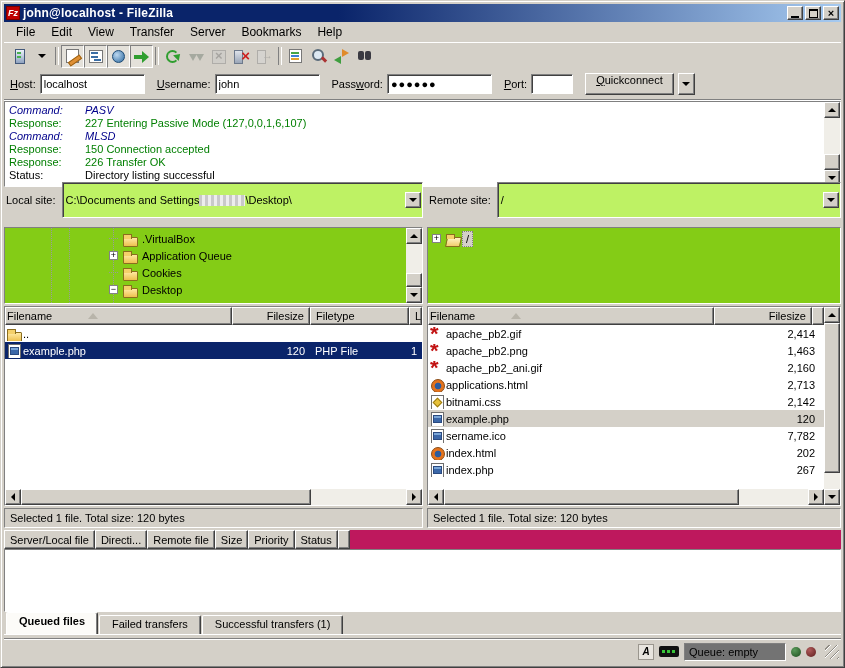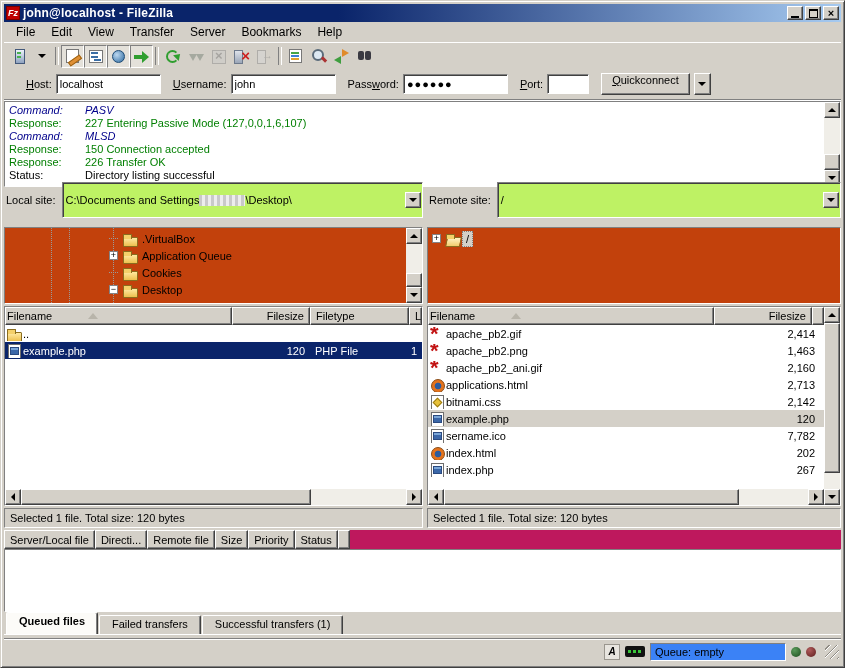--- a/index.html
+++ b/index.html
@@ -58,21 +58,21 @@
   .ic-filter::after { content:""; position:absolute; left:1px; top:2px; width:8px; height:2px; background:#46a546; box-shadow:0 3px 0 #3f7fd6, 0 6px 0 #e0a030; }
   .ic-compare::before { content:""; position:absolute; left:2px; top:1px; width:8px; height:8px; border:2px solid #5a6b7a; border-radius:50%; background:#dce8f2; }
   .ic-compare::after { content:""; position:absolute; left:11px; top:10px; width:6px; height:3px; background:#a33; transform:rotate(45deg); }
   .ic-sync::before { content:""; position:absolute; left:9px; top:1px; border-left:7px solid #e08a2a; border-top:4px solid transparent; border-bottom:4px solid transparent; }
   .ic-sync::after { content:""; position:absolute; left:1px; top:8px; border-right:7px solid #3f9e3f; border-top:4px solid transparent; border-bottom:4px solid transparent; }
   .ic-find::before { content:""; position:absolute; left:2px; top:3px; width:6px; height:9px; background:#3a3a42; border-radius:2px; }
   .ic-find::after { content:""; position:absolute; left:9px; top:3px; width:6px; height:9px; background:#3a3a42; border-radius:2px; }
   
   .quickbar { height:31px; display:flex; align-items:center; padding:0 6px; gap:4px; flex:0 0 auto; border-bottom:1px solid #808080; box-shadow:0 1px 0 #fff; }
   .q-label { font-size:11px; margin-left:8px; white-space:nowrap; }
-  .q-label:first-child { margin-left:16px;text-align:center; }
+  .q-label:first-child { margin-left:0;text-align:center; }
   .ul { text-decoration:underline; }
   .q-input { height:20px; font-size:11px; padding:2px 3px; background:#fff; border:1px solid #808080; border-bottom-color:#fff; border-right-color:#fff; box-shadow:inset 1px 1px 0 #404040; outline:none; }
   .q-btn { height:22px; font-size:11px; padding:0 10px; margin-left:8px; white-space:nowrap; }
   .q-caret { width:17px; height:22px; display:flex; align-items:center; justify-content:center; }
   .tri-down { width:0; height:0; border-top:4px solid #000; border-left:4px solid transparent; border-right:4px solid transparent; }
   .tri-up { width:0; height:0; border-bottom:4px solid #000; border-left:4px solid transparent; border-right:4px solid transparent; }
   .tri-left { width:0; height:0; border-right:4px solid #000; border-top:4px solid transparent; border-bottom:4px solid transparent; }
   .tri-right { width:0; height:0; border-left:4px solid #000; border-top:4px solid transparent; border-bottom:4px solid transparent; }
   
   .msglog-wrap { height:86px; margin:1px 0 2px 0; display:flex; flex:0 0 auto; }
@@ -95,21 +95,21 @@
   .pane.left { flex:0 0 419px; }
   .pane.right { flex:1; }
   .pane-divider { flex:0 0 4px; }
   .siterow { height:22px; display:flex; align-items:center; margin-bottom:16px; flex:0 0 auto; }
   .site-label { font-size:11px; padding:3px 6px 3px 2px; white-space:nowrap; }
   .combo { flex:1; height:36px; display:flex; background:#bef264; border:1px solid #808080; border-bottom-color:#fff; border-right-color:#fff; box-shadow:inset 1px 1px 0 #404040; align-items:center; }
   .combo-text { flex:1; font-size:11px; padding-left:3px; white-space:nowrap; overflow:hidden; }
   .combo-btn { width:16px; height:16px; margin-right:1px; display:flex; align-items:center; justify-content:center; flex:0 0 auto; }
   .redacted { display:inline-block; width:46px; height:11px; vertical-align:-2px; background:repeating-linear-gradient(90deg,#c9c9c9 0 3px,#ededed 3px 6px); filter:blur(0.6px); }
   .treebox { height:77px; display:flex; flex:0 0 auto; overflow:hidden; }
-  .tree { flex:1; background:#c2410c; position:relative; padding-top:2px; overflow:hidden; }
+  .tree { flex:1; background:#84cc16; position:relative; padding-top:2px; overflow:hidden; }
   .guide { position:absolute; top:0; bottom:0; border-left:1px dotted #9a9a9a; }
   .tree-item { height:17px; display:flex; align-items:center; position:relative; font-size:11px; }
   .tree-item.deep { padding-left:104px; }
   .expander { width:9px; height:9px; flex:0 0 9px; margin-right:4px; position:relative; }
   .expander.ic-none { border-top:1px dotted #9a9a9a; height:1px; margin-top:0; }
   .expander.ic-plus, .expander.ic-minus { border:1px solid #848284; background:#fff; display:flex; align-items:center; justify-content:center; font-size:9px; line-height:7px; color:#000; }
   .expander.ic-plus::before { content:"+"; margin-top:-1px; }
   .expander.ic-minus::before { content:"−"; margin-top:-1px; }
   .tree-label { padding:1px 3px; white-space:nowrap; }
   .tree-label.selected { background:#d4d0c8; border:1px dotted #808080; }
@@ -153,21 +153,21 @@
   .q-body { flex:1; background:#fff; }
   
   .tabsrow { height:23px; display:flex; align-items:flex-end; padding-left:2px; flex:0 0 auto; border-bottom:1px solid #fff; }
   .tab { height:19px; padding:2px 12px 0 12px; font-size:11px; margin-right:1px; background:#d4d0c8; border-top:1px solid #fff; border-left:1px solid #fff; border-right:1px solid #404040; box-shadow:inset -1px 0 0 #808080; border-radius:2px 2px 0 0; white-space:nowrap; }
   .tab.active { height:22px; background:#fcfbf8; font-weight:bold; z-index:2; }
   
   .statusbar { height:26px; margin-top:3px; border-top:1px solid #808080; box-shadow:0 1px 0 #fff inset; display:flex; align-items:center; justify-content:flex-end; gap:5px; padding:2px 2px 2px 6px; flex:0 0 auto; }
   .sb-ico-a { width:16px; height:16px; border:1px solid #9a968e; display:flex; align-items:center; justify-content:center; font-size:10px; font-weight:bold; font-style:italic; background:#e8e5df; }
   .sb-ico-spd { width:20px; height:11px; background:#111; border-radius:2px; position:relative; }
   .sb-ico-spd::before { content:""; position:absolute; left:3px; top:4px; width:3px; height:3px; background:#39c439; box-shadow:5px 0 0 #39c439, 10px 0 0 #39c439; }
-  .queue-box { width:136px; height:18px; border:1px solid; border-color:#808080 #fff #fff #808080; display:flex; align-items:center; padding-left:4px; font-size:11px; background:#3b82f6; }
+  .queue-box { width:102px; height:18px; border:1px solid; border-color:#808080 #fff #fff #808080; display:flex; align-items:center; padding-left:4px; font-size:11px; background:#737373; }
   .led { width:10px; height:10px; border-radius:50%; }
   .led.green { background:radial-gradient(circle at 35% 30%, #5a9a5a, #1d4d1d); }
   .led.red { background:radial-gradient(circle at 35% 30%, #b05a5a, #5d1d1d); }
   .grip { width:14px; height:14px; margin-left:4px; background:repeating-linear-gradient(315deg, #fff 0 1px, #8f8b83 1px 2px, transparent 2px 5px); }
 </style>
 </head>
 <body>
 
 <div class="window">
 

